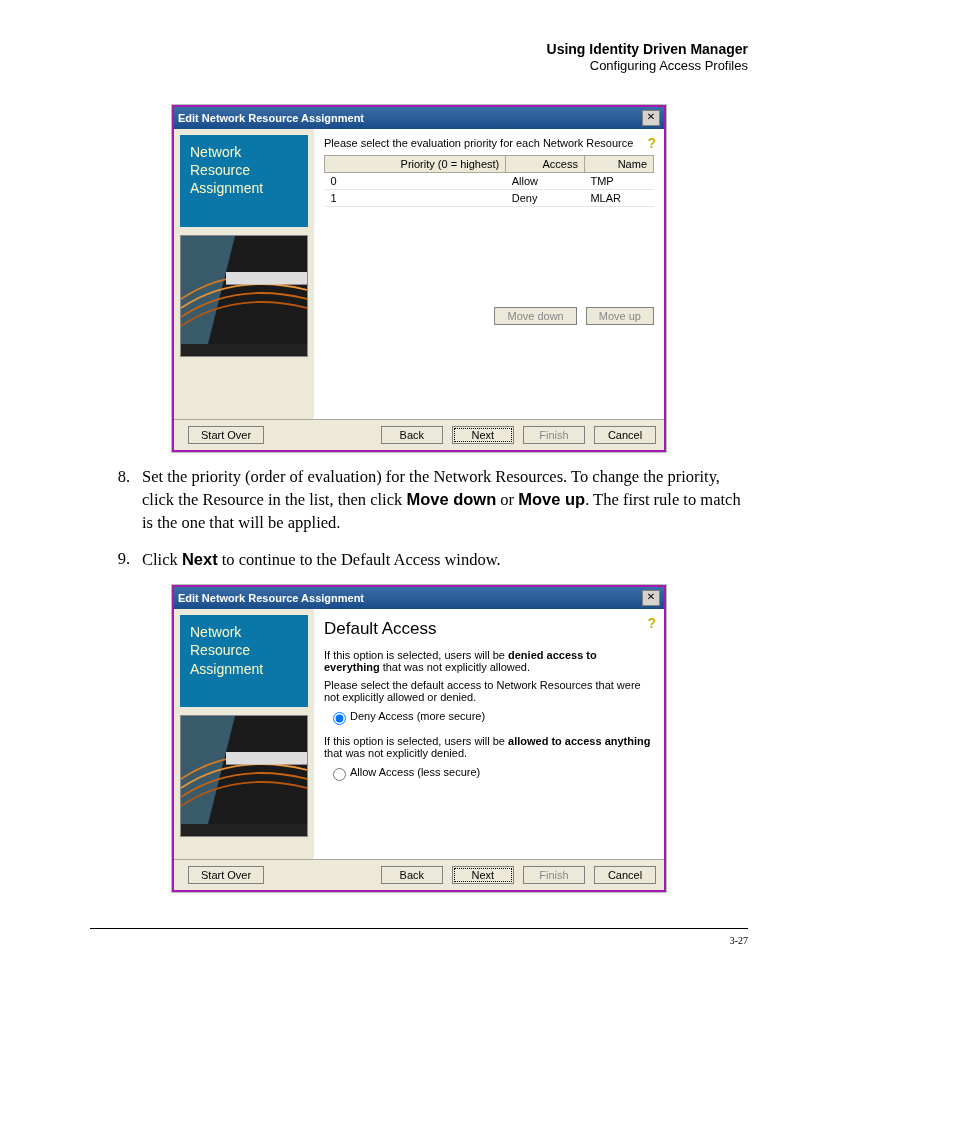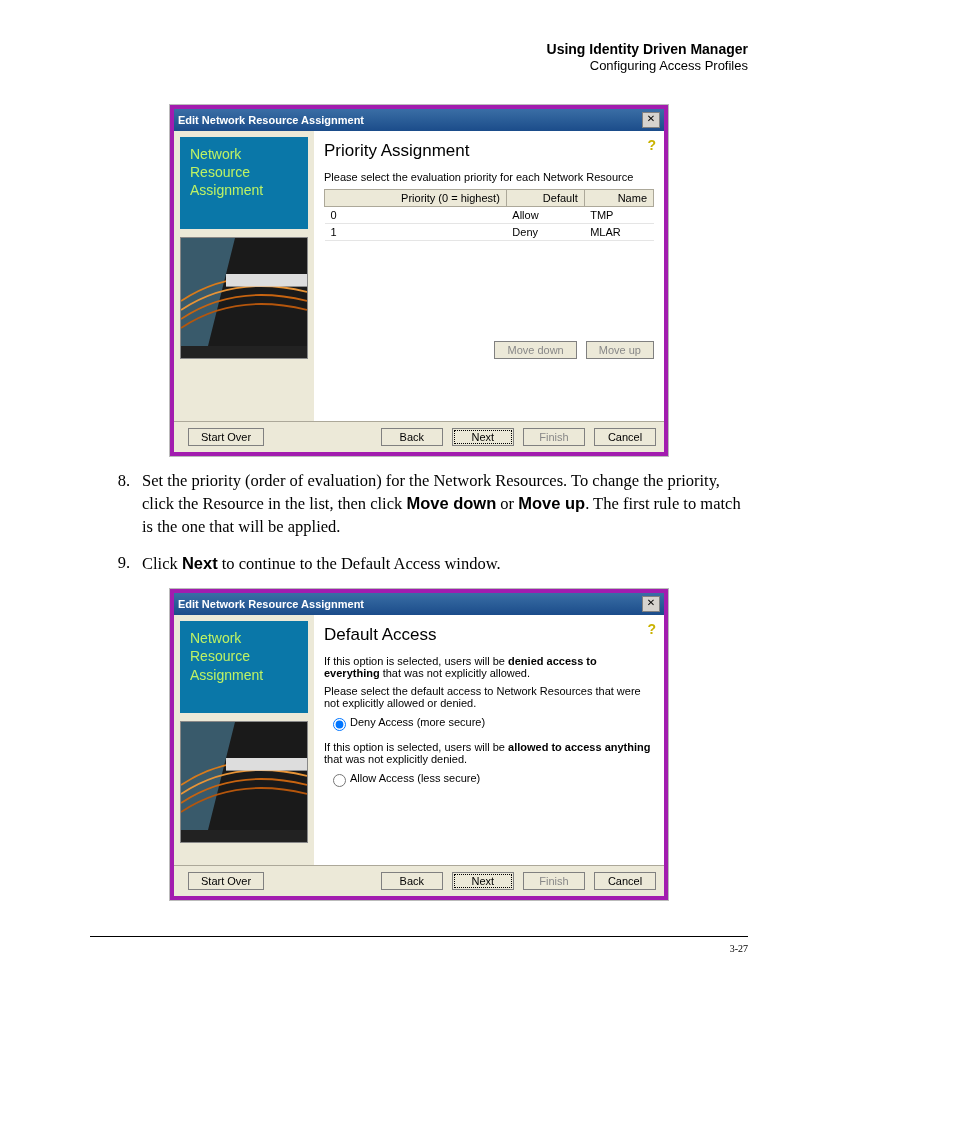--- a/index.html
+++ b/index.html
@@ -1,27 +1,27 @@
 <!DOCTYPE html>
 <html><head>
 <meta charset="utf-8">
 <style>
   html,body{margin:0;padding:0;background:#fff;font-family:"Times New Roman",serif;color:#000;}
   .page{width:838px;height:1145px;position:relative;box-sizing:border-box;padding:40px 90px 0 90px;}
   .hdr{text-align:right;font-family:Arial,Helvetica,sans-serif;line-height:1.3;margin-bottom:30px;}
   .hdr .t1{font-weight:bold;font-size:14px;}
   .hdr .t2{font-size:13px;}
   
-  .dlg{width:490px;margin:0 auto 10px auto;border:4px solid #a21caf;background:#ece9d8;box-shadow:0 0 0 1px #bbb;font-family:Tahoma,Arial,sans-serif;font-size:11px;color:#000;}
+  .dlg{width:490px;margin:0 auto 10px auto;border:2px solid #a21caf;background:#ece9d8;box-shadow:0 0 0 1px #bbb;font-family:Tahoma,Arial,sans-serif;font-size:11px;color:#000;}
   .titlebar{display:flex;align-items:center;justify-content:space-between;height:22px;background:linear-gradient(#3a6ea5,#1b4c8a);color:#fff;padding:0 4px;}
   .titlebar .txt{font-weight:bold;font-size:11px;}
   .closebox{width:16px;height:14px;background:#d6d3ce;border:1px solid #808080;color:#000;font-size:10px;line-height:12px;text-align:center;font-family:Arial;cursor:pointer;}
   .dlgbody{display:flex;background:#ece9d8;}
   .sidecol{width:140px;flex:0 0 140px;padding:6px;box-sizing:border-box;}
-  .sidelabel{background:#0a77a8;color:#bef264;height:76px;padding:8px 10px;font-size:14px;line-height:1.3;}
+  .sidelabel{background:#0a77a8;color:#fef9c3;height:76px;padding:8px 10px;font-size:14px;line-height:1.3;}
   .sideimg{margin-top:8px;height:120px;background:#222;position:relative;overflow:hidden;border:1px solid #888;}
   .sideimg svg{position:absolute;inset:0;}
   .maincol{flex:1;background:#fff;padding:8px 10px 6px 10px;position:relative;min-height:290px;box-sizing:border-box;}
   .help{position:absolute;right:8px;top:6px;color:#c9b200;font-weight:bold;font-size:14px;}
   .mtitle{font-size:17px;font-weight:normal;margin:2px 0 10px 0;}
   .desc{font-size:11px;margin-bottom:6px;}
   table.tbl{width:100%;border-collapse:collapse;font-size:11px;}
   table.tbl th{background:#ece9d8;border:1px solid #aca899;text-align:right;font-weight:normal;padding:2px 6px;}
   table.tbl td{border-bottom:1px solid #e5e5e5;padding:2px 6px;}
   .rowbtns{text-align:right;margin-top:100px;}
@@ -69,27 +69,26 @@
             <path d="M0 70 Q60 30 140 50" stroke="#d97b1a" stroke-width="2" fill="none"></path>
             <path d="M0 80 Q60 40 140 60" stroke="#e89436" stroke-width="2" fill="none"></path>
             <path d="M0 90 Q60 50 140 70" stroke="#c86410" stroke-width="2" fill="none"></path>
             <path d="M0 100 Q60 60 140 80" stroke="#b5560c" stroke-width="2" fill="none"></path>
             <rect x="50" y="40" width="90" height="14" fill="#ddd"></rect>
           </svg>
         </div>
       </div>
       <div class="maincol">
         <span class="help">?</span>
-        <div class="mtitle">Priority Assignment</div>
         <div class="desc">Please select the evaluation priority for each Network Resource</div>
         <table class="tbl">
           <thead>
               <tr>
             <th>Priority (0 = highest)</th>
-            <th>Default</th>
+            <th>Access</th>
             <th>Name</th>
           </tr>
             </thead>
           <tbody>
             <tr>
               <td>0</td>
               <td>Allow</td>
               <td>TMP</td>
             </tr>
             <tr>

